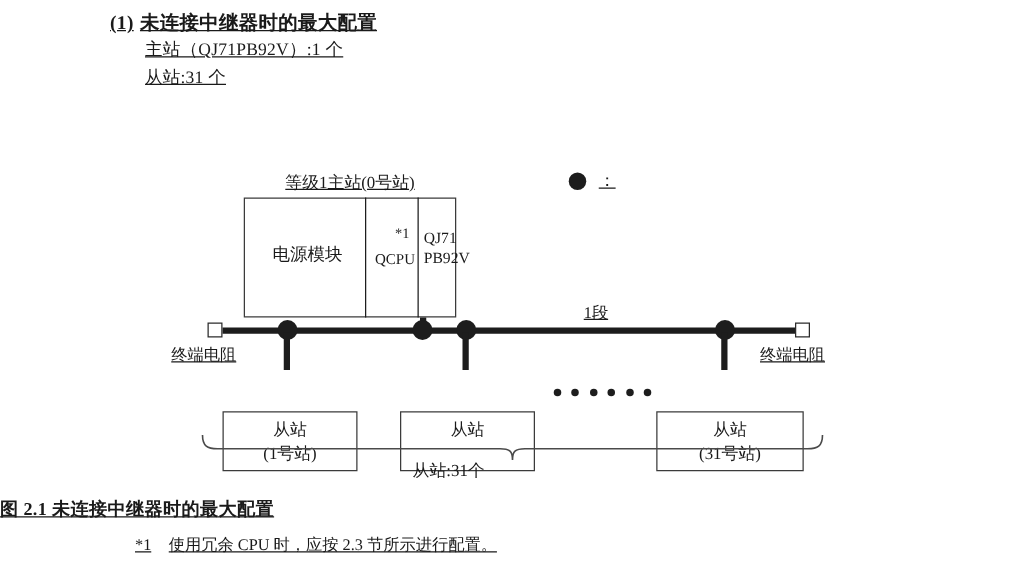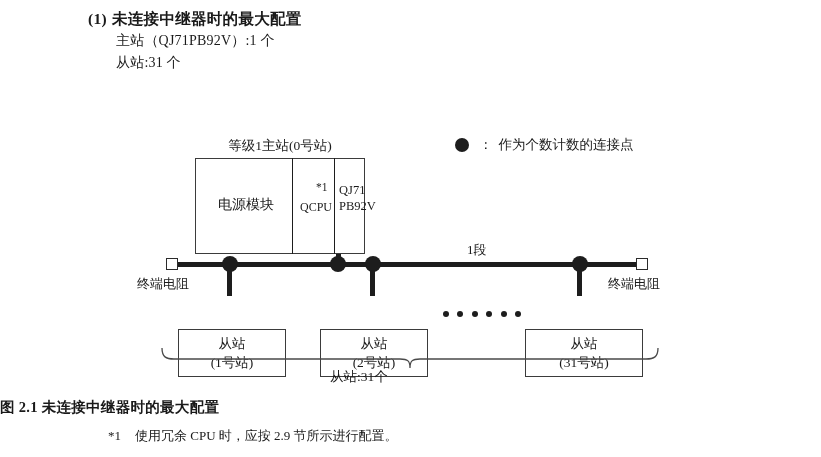--- a/index.html
+++ b/index.html
@@ -8,21 +8,21 @@
     background: #ffffff;
   }
   body {
     width: 821px;
     height: 457px;
     position: relative;
     font-family: "Liberation Serif", "DejaVu Serif", serif;
     color: #1a1a1a;
     overflow: hidden;
   }
-  .abs { position: absolute; }
+  .abs { position: absolute; text-decoration: underline; }
 
   
   #heading-block { left: 88px; top: 8px; width: 520px; }
   #section-heading {
     font-size: 15.5px;
     font-weight: bold;
     letter-spacing: 0.3px;
     white-space: nowrap;
     line-height: 22px;
   }
@@ -184,21 +184,20 @@
   <div id="section-heading">
     <span class="num">(1)</span><span>未连接中继器时的最大配置</span>
   </div>
   <div class="spec-line">主站（QJ71PB92V）:1 个</div>
   <div class="spec-line">从站:31 个</div>
 </div>
 
 <div class="abs" id="legend">
   <span id="legend-dot"></span>
   <span id="legend-colon">：</span>
-  <span id="legend-text">作为个数计数的连接点</span>
 </div>
 
 <div class="abs" id="diagram">
 
   <div class="abs" id="label-rack-title">等级1主站(0号站)</div>
 
   <div class="box" id="rack"></div>
   <div class="vline" id="rack-div-1"></div>
   <div class="vline" id="rack-div-2"></div>
 
@@ -227,21 +226,20 @@
   <div class="drop" style="left:227px; top:266px; height:30px;"></div>
   <div class="drop" style="left:370px; top:266px; height:30px;"></div>
   <div class="drop" style="left:577px; top:266px; height:30px;"></div>
 
   <div class="slave" id="slave-1">
     <div>从站</div>
     <div>(1号站)</div>
   </div>
   <div class="slave" id="slave-2">
     <div>从站</div>
-    <div>(2号站)</div>
   </div>
   <div class="slave" id="slave-31">
     <div>从站</div>
     <div>(31号站)</div>
   </div>
 
   <div id="ellipsis-dots">
       <i></i>
       <i></i>
       <i></i>
@@ -253,14 +251,14 @@
   <div id="brace">
     <svg width="500" height="24" viewBox="0 0 500 24">
       <path d="M2,2 C2,11 6,13 14,13 L240,13 C248,13 250,15 250,22 C250,15 252,13 260,13 L486,13 C494,13 498,11 498,2" fill="none" stroke="#4a4a4a" stroke-width="1.3"></path>
     </svg>
   </div>
   <div id="label-brace">从站:31个</div>
 </div>
 
 <div class="abs" id="figure-caption">图 2.1  未连接中继器时的最大配置</div>
 <div class="abs" id="footnote">
-  <span class="fn-mark">*1</span><span>使用冗余 CPU 时，应按 2.9 节所示进行配置。</span>
+  <span class="fn-mark">*1</span><span>使用冗余 CPU 时，应按 2.3 节所示进行配置。</span>
 </div>
 
 </body></html>

